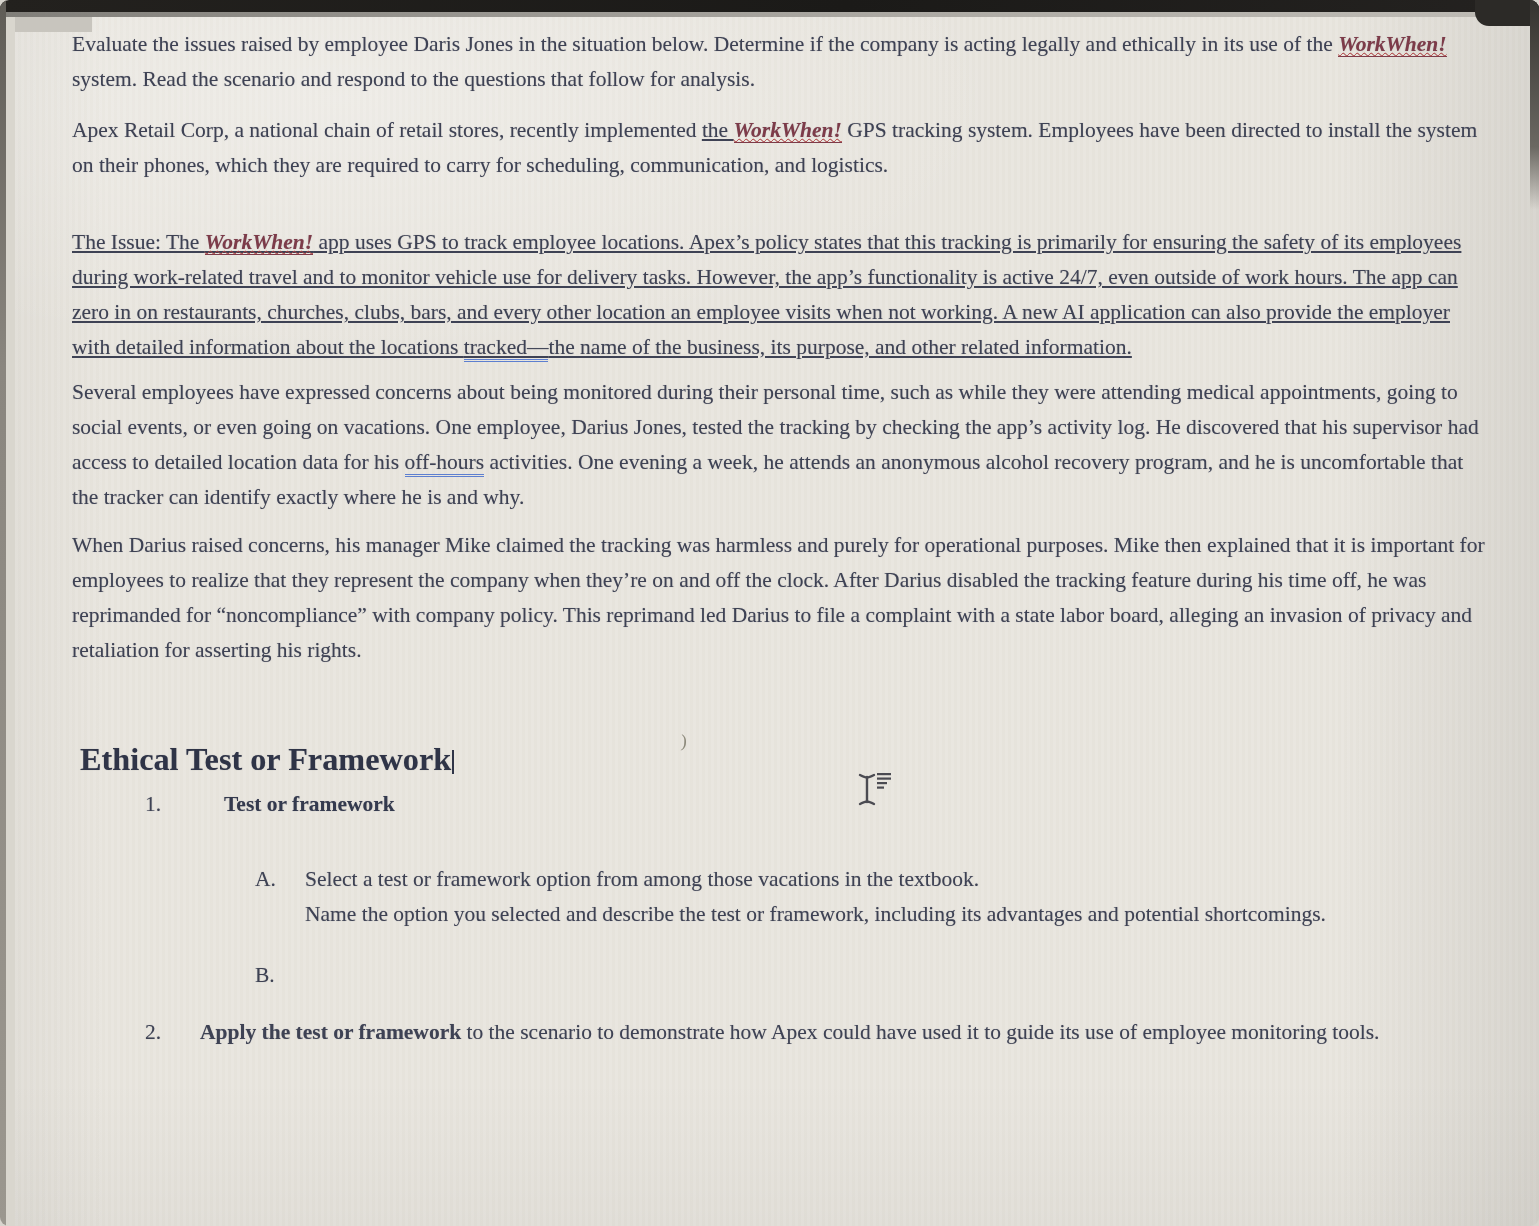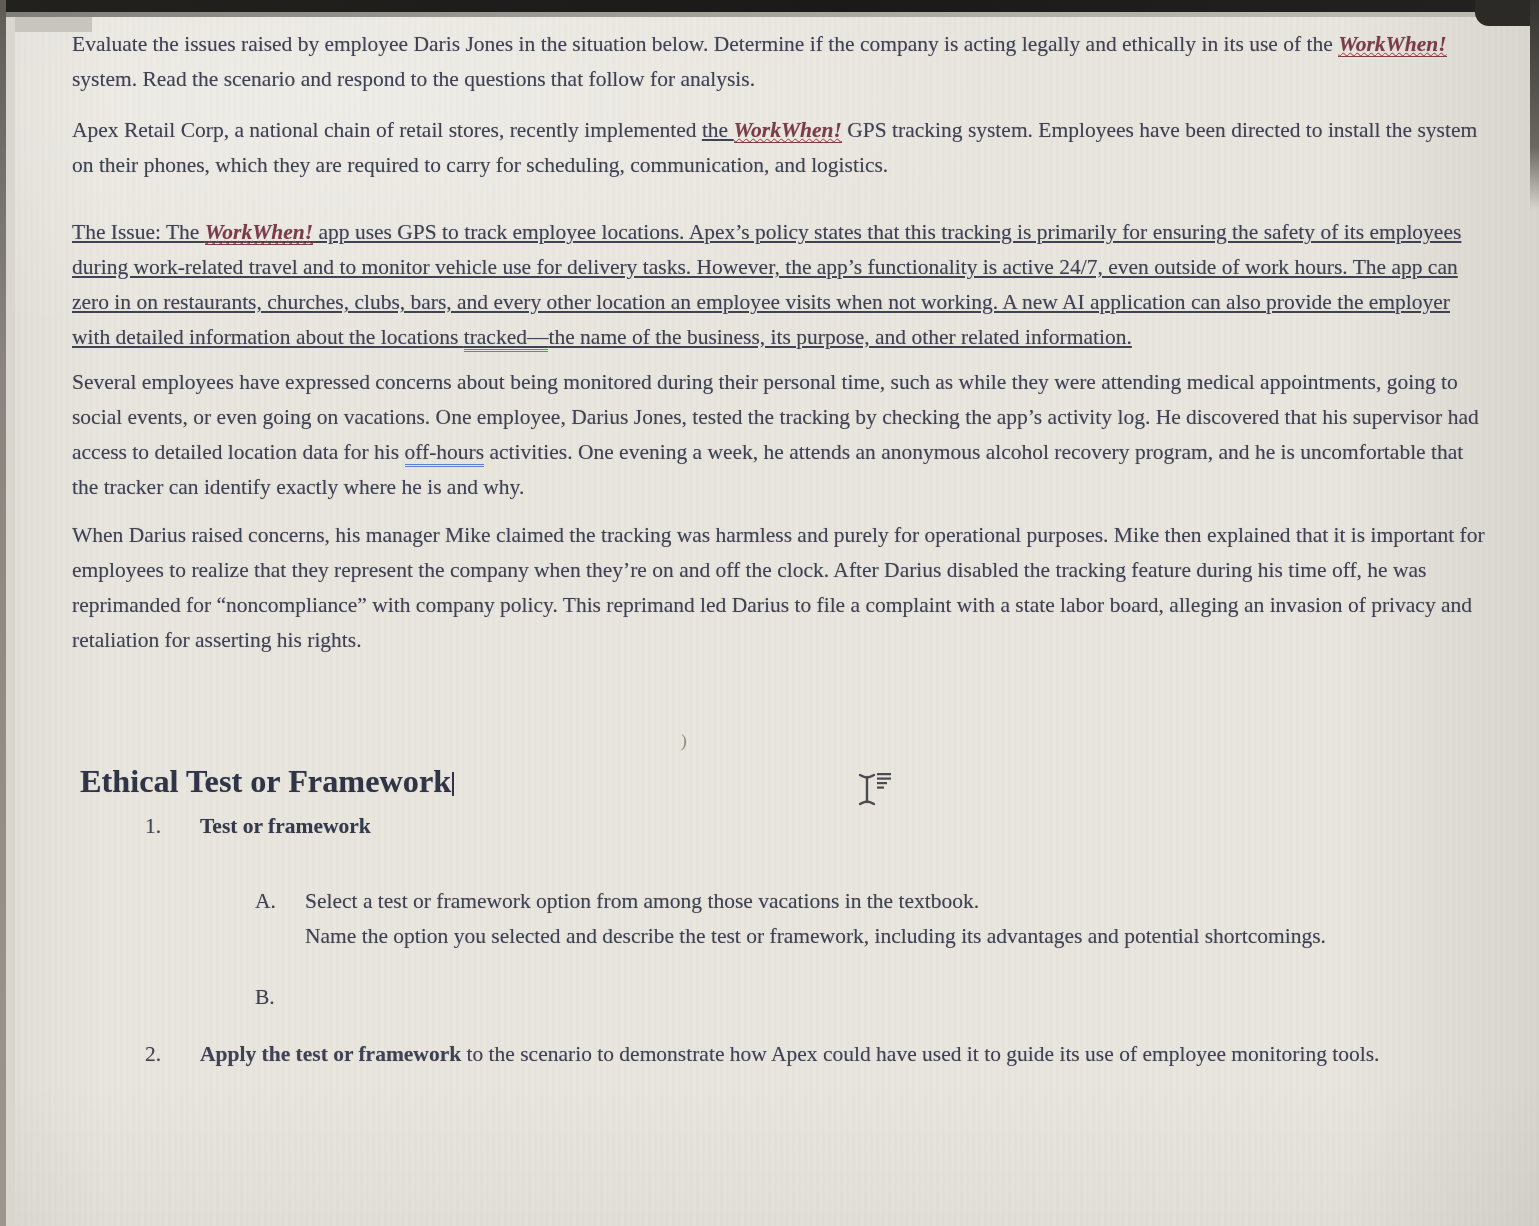--- a/index.html
+++ b/index.html
@@ -9,65 +9,66 @@
     width:1539px;height:1226px;
     overflow:hidden;
     font-family:"Liberation Serif","DejaVu Serif",serif;
     color:#3e4254;
     background:
       radial-gradient(1100px 420px at 22% 8%, rgba(255,255,255,0.28), transparent 62%),
       linear-gradient(90deg, rgba(0,0,0,0.035), transparent 7%, transparent 87%, rgba(0,0,0,0.07)),
       linear-gradient(180deg, transparent 88%, rgba(0,0,0,0.03)),
       repeating-linear-gradient(90deg, rgba(115,105,85,0.025) 0 3px, rgba(255,255,255,0.02) 3px 6px),
       #e9e6df;
+    border-radius: 9px;
   }
   
   .top-black-bar{position:absolute;top:0;left:0;width:100%;height:12px;background:linear-gradient(90deg,#23211e,#1b1a18 55%,#242220);}
   .top-gray-line{position:absolute;top:12px;left:0;width:100%;height:5px;background:linear-gradient(90deg,#6f6d68,#a3a09a 60%,#b9b6b0);opacity:.85;}
   .top-left-gray{position:absolute;top:17px;left:0;width:92px;height:15px;background:#c8c5be;}
   .left-dark-strip{position:absolute;top:0;left:0;width:6px;height:100%;background:linear-gradient(180deg,#5f5c56,#8a867f 30%,#9b978f);}
   .left-light-band{position:absolute;top:17px;left:6px;width:9px;height:100%;background:#d9d6ce;}
   .tr-corner-patch{position:absolute;top:0;right:0;width:64px;height:26px;background:#2c2a27;border-bottom-left-radius:14px;}
   .right-dark-strip{position:absolute;top:0;right:0;width:9px;height:210px;background:linear-gradient(180deg,#35332f,#6b6862 70%,transparent);}
   
   .content{
     position:absolute;left:0;top:0;width:1539px;box-sizing:border-box;
     padding:27px 49px 0 72px;
     font-size:21.5px;line-height:35px;
     text-shadow:0 0 1px rgba(62,66,84,0.35);
   }
   .para{margin:0 0 16px 0;}
-  .para.p2{margin-bottom:32px;font-family:Liberation Serif, serif;}
+  .para.p2{margin-bottom:42px;font-family:Liberation Serif, serif;}
   .para.p3{margin-bottom:10px;text-decoration:underline;}
   .para.p4{margin-bottom:13px;}
   .para.p5{margin-bottom:0;}
   .seg-brand{
     color:#7d3b49;font-style:italic;font-weight:bold;
     text-decoration:underline wavy 1px #b84040;
     border-bottom:1.5px solid #7d3b49;
   }
   .seg-link-plain{text-decoration:underline;}
   .seg-grammar{border-bottom:3px double #5d7fd0;}
   .seg-bold{font-weight:bold;}
   .doc-heading{
-    margin:106px 0 10px 8px;font-weight:bold;color:#2f3447;
+    margin:74px 0 10px 8px;font-weight:bold;color:#2f3447;
   }
   .caret{
     display:inline-block;width:2px;height:24px;background:#2f3447;
     vertical-align:-4px;margin-left:1px;
   }
   .prompt{margin:0 0 30px 0;}
   .li{display:flex;margin:0;}
   .li.l1{padding-left:73px;}
   .li.l1 .marker{flex:0 0 55px;}
   .li.l2{padding-left:183px;}
   .li.l2 .marker{flex:0 0 50px;}
   .li .li-text{flex:1 1 auto;}
   .li.item1{margin-bottom:40px;}
-  .li.item1 .li-text{font-weight:bold;color:#343a4e;}
+  .li.item1 .li-text{font-weight:bold;color:#343a4e;margin-left:24px;}
   .li.itemA{margin-bottom:26px;}
   .li.itemB{margin-bottom:22px;}
   .stray-mark{
     position:absolute;left:681px;top:731px;font-size:18px;color:#8d8a7c;
     transform:rotate(4deg);text-shadow:none;
   }
   .ibeam{position:absolute;left:852px;top:770px;}
 </style>
 </head>
 <body>

